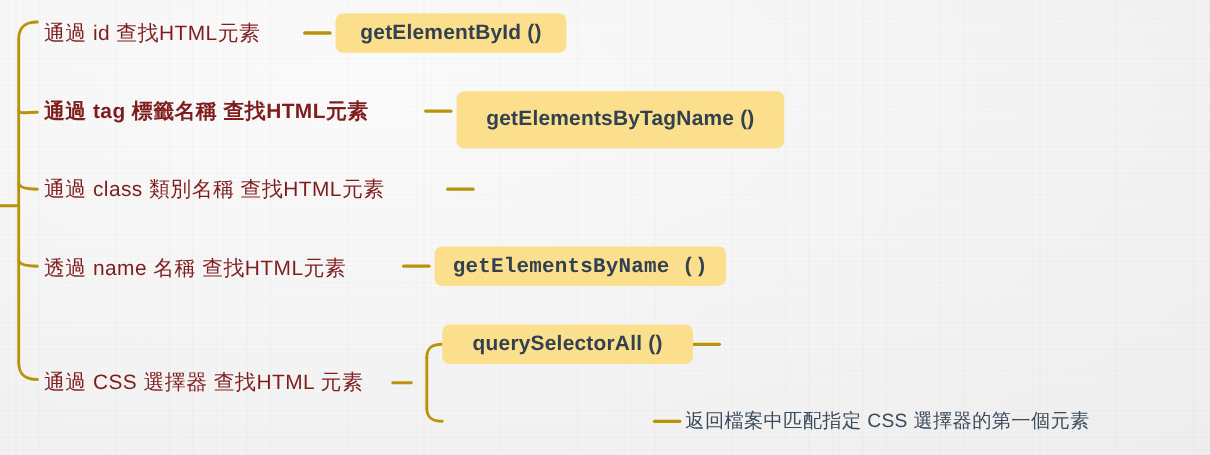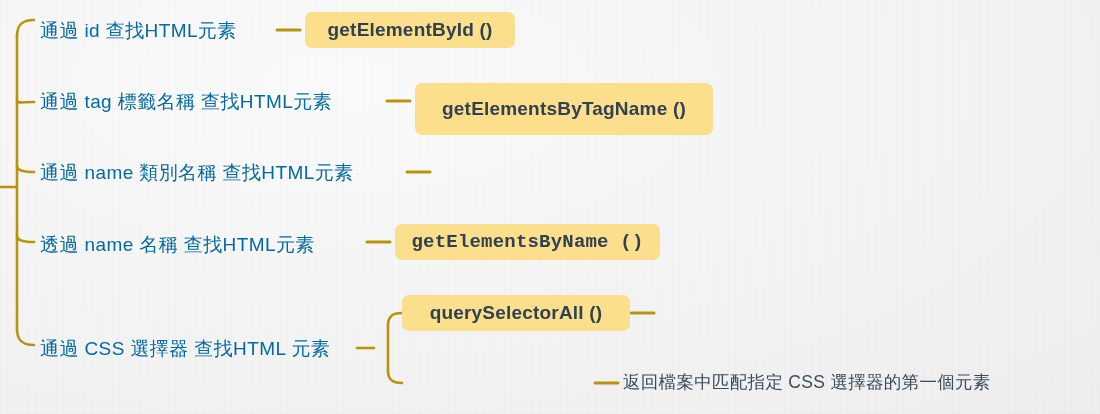--- a/index.html
+++ b/index.html
@@ -19,21 +19,21 @@
       repeating-linear-gradient(90deg, rgba(0,0,0,0.010) 0px, rgba(0,0,0,0.010) 1px, rgba(255,255,255,0) 1px, rgba(255,255,255,0) 7px),
       radial-gradient(ellipse at 30% 20%, #fbfbfb 0%, #f2f2f2 70%, #eeeeee 100%);
     pointer-events:none;
   }
   #mindmap{position:absolute;inset:0;}
   svg.lines{position:absolute;left:0;top:0;width:1100px;height:414px;pointer-events:none;}
 
   .node-label{
     position:absolute;
     white-space:nowrap;
-    color:#0369a1;
+    color:#7f1d1d;
     font-size:19px;
     letter-spacing:.4px;
     line-height:1;
   }
   .desc-label{
     position:absolute;
     white-space:nowrap;
     color:#3b4b5c;
     font-size:17.5px;
     letter-spacing:.3px;
@@ -94,24 +94,24 @@
       <path d="M357,348 L374,348"></path>
       <path d="M388,325 L388,371"></path>
       <path d="M388,325 C388,316 393,313 402,313"></path>
       <path d="M388,371 C388,380 393,383 402,383"></path>
     </g>
   </svg>
 
   <div class="node-label" style="left:40px;top:21px;">通過 id 查找HTML元素</div>
   <div class="method-box" style="left:305px;top:12px;width:210px;height:36px;">getElementById ()</div>
 
-  <div class="node-label" style="left:40px;top:92px;">通過 tag 標籤名稱 查找HTML元素</div>
+  <div class="node-label" style="left:40px;top:92px;font-weight:bold;">通過 tag 標籤名稱 查找HTML元素</div>
   <div class="method-box" style="left:415px;top:83px;width:298px;height:52px;">getElementsByTagName ()</div>
 
-  <div class="node-label" style="left:40px;top:163px;">通過 name 類別名稱 查找HTML元素</div>
+  <div class="node-label" style="left:40px;top:163px;">通過 class 類別名稱 查找HTML元素</div>
 
   <div class="node-label" style="left:40px;top:235px;">透過 name 名稱 查找HTML元素</div>
   <div class="method-box" style="left:395px;top:224px;width:265px;height:36px;font-family:Liberation Mono, monospace;">getElementsByName ()</div>
 
   <div class="node-label" style="left:40px;top:339px;">通過 CSS 選擇器 查找HTML 元素</div>
 
   <div class="method-box" style="left:402px;top:295px;width:228px;height:36px;">querySelectorAll ()</div>
 
   <div class="desc-label" style="left:623px;top:374px;">返回檔案中匹配指定 CSS 選擇器的第一個元素</div>
 

